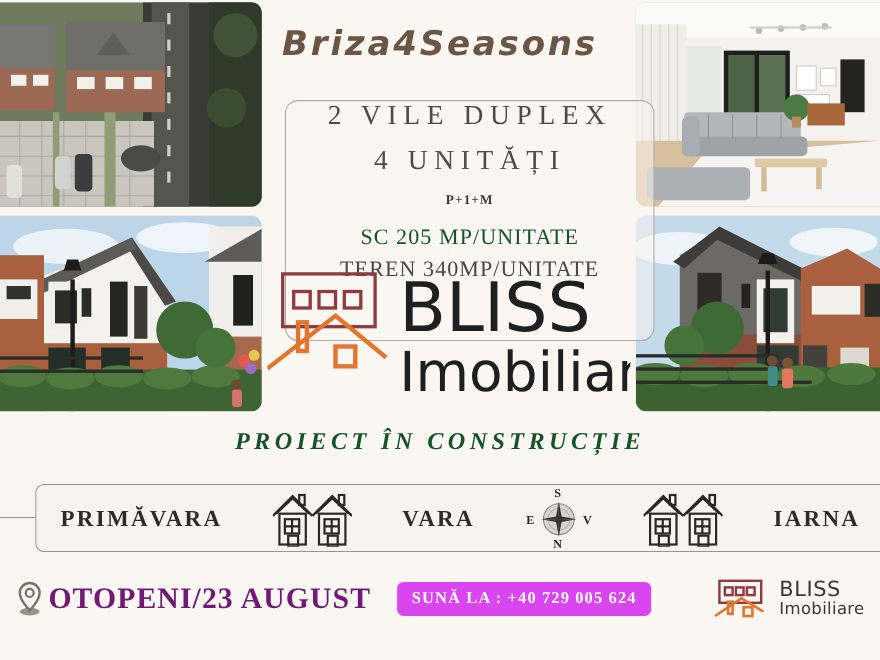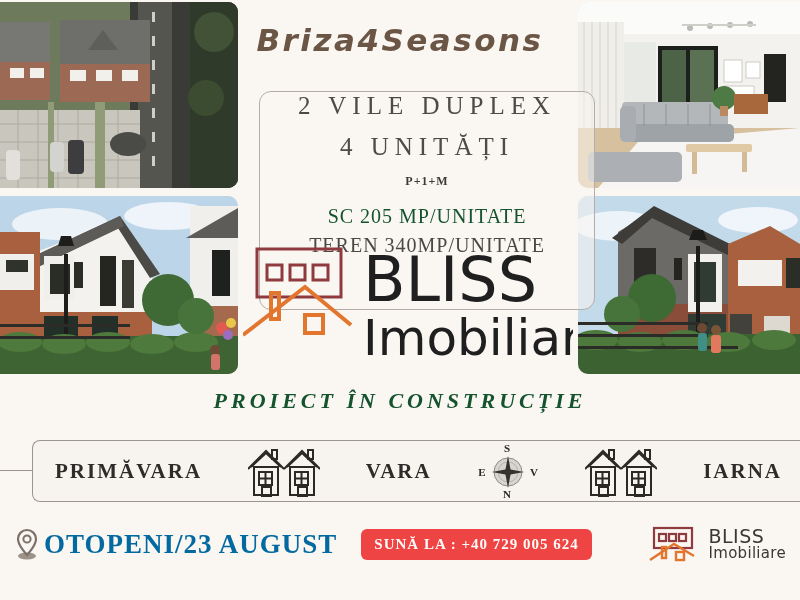--- a/index.html
+++ b/index.html
@@ -81,24 +81,24 @@
 
   
   #bottom-bar{
     position:absolute;left:0;top:518px;width:800px;height:52px;
     display:flex;align-items:center;
   }
   #pin-icon{width:26px;height:32px;margin-left:14px;flex:none;}
   #pin-icon svg{display:block;width:100%;height:100%;}
   #location-text{
     font-family:"Liberation Serif",serif;font-weight:bold;
-    font-size:27px;letter-spacing:1px;color:#0369a1;margin-left:4px;
+    font-size:27px;letter-spacing:1px;color:#701a75;margin-left:4px;
   }
   #phone-badge{
-    margin-left:24px;background:#ef4444;color:#fdfbf8;
+    margin-left:24px;background:#d946ef;color:#fdfbf8;
     border-radius:6px;padding:7px 13px;
     font-family:"Liberation Serif",serif;font-weight:bold;
     font-size:15px;letter-spacing:1px;white-space:nowrap;
   }
   #brand-logo{
     margin-left:auto;margin-right:14px;display:flex;align-items:center;gap:7px;
   }
   #brand-mark{width:54px;height:40px;flex:none;}
   #brand-mark svg{display:block;width:100%;height:100%;}
   #brand-text{font-family:"DejaVu Sans",sans-serif;line-height:1.03;}

